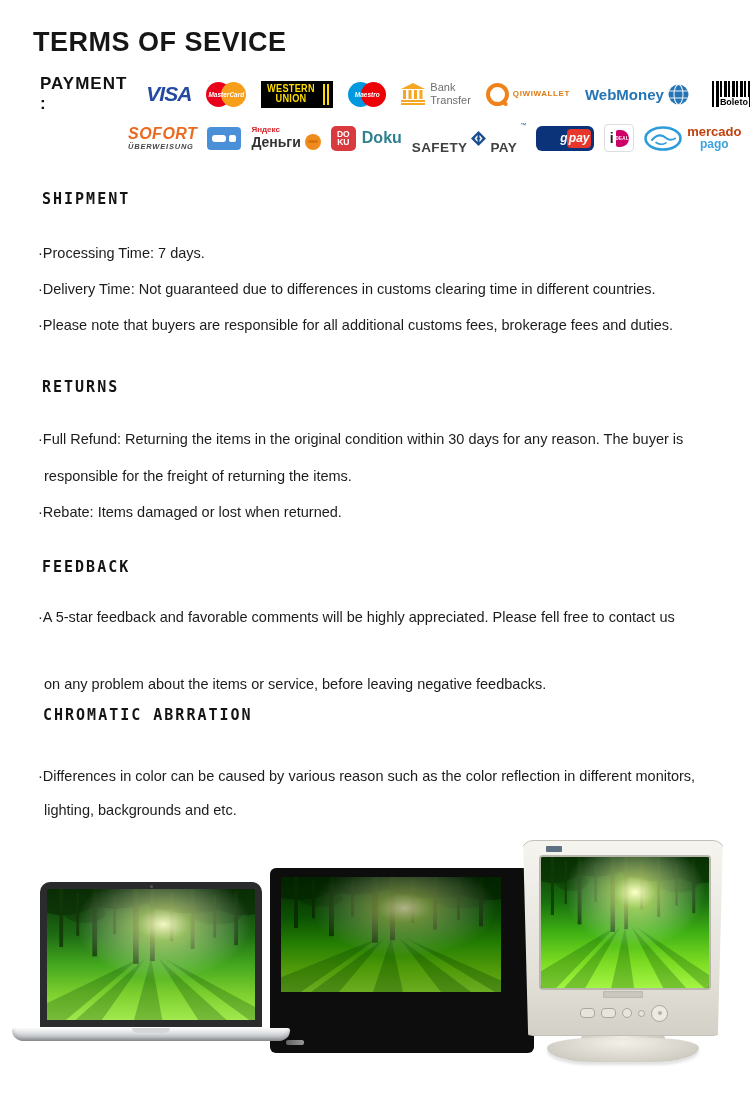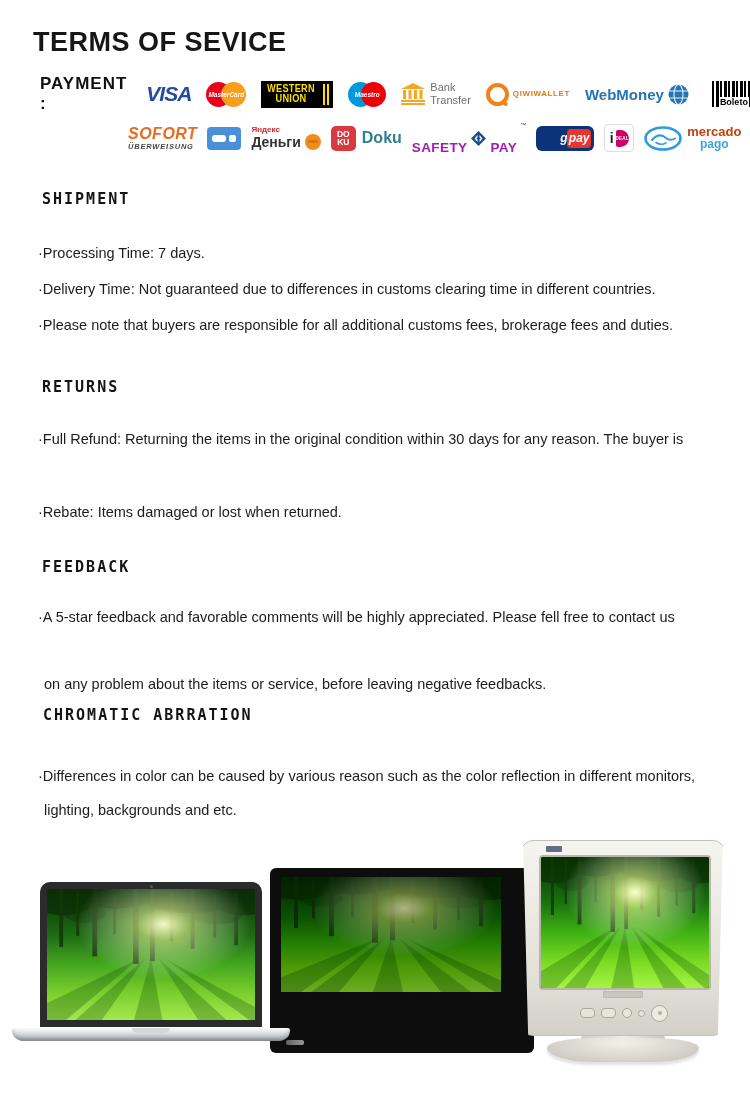--- a/index.html
+++ b/index.html
@@ -70,21 +70,21 @@
   .ya-icon{width:16px;height:16px;background:#f08c1e;border-radius:50% 50% 50% 8px;position:relative;align-self:flex-end;}
   .ya-icon::after{content:"";position:absolute;left:3px;top:6px;width:10px;height:3px;background:#d9740c;border-radius:2px;}
 
   .doku{gap:6px;}
   .doku-box{width:25px;height:25px;background:#d93a40;border-radius:5px;display:flex;flex-direction:column;
       align-items:center;justify-content:center;}
   .doku-box b{font:800 8.5px/1 "Liberation Sans",sans-serif;color:#fff;}
   .doku-name{font:800 16px "Liberation Sans",sans-serif;color:#2e7f8f;}
 
   .safetypay{gap:3px;}
-  .sp-word{font:900 13.5px "Liberation Sans",sans-serif;color:#a21caf;letter-spacing:.4px;margin-top:18px;}
+  .sp-word{font:900 13.5px "Liberation Sans",sans-serif;color:#404040;letter-spacing:.4px;margin-top:18px;}
   .sp-tm{font:400 6px "Liberation Sans",sans-serif;color:#1b4e8f;align-self:flex-start;}
 
   .giropay{width:58px;height:25px;background:#0a3379;border-radius:6px;padding-left:24px;box-sizing:border-box;}
   .giro{font:italic 800 12px "Liberation Sans",sans-serif;color:#fff;}
   .pay-box{position:absolute;right:3px;top:3px;bottom:3px;width:24px;background:#e8362d;border-radius:4px;
       display:flex;align-items:center;justify-content:center;}
   .pay-box b{font:italic 800 12px "Liberation Sans",sans-serif;color:#fff;}
 
   .ideal{width:28px;height:26px;border:1px solid #ddd;border-radius:4px;background:#fff;
       justify-content:center;gap:2px;}
@@ -329,20 +329,21 @@
     </span>
   </div>
 
   <h2 class="abs heading" style="left:42px;top:190px;">SHIPMENT</h2>
   <div class="abs line" style="left:38px;top:245px;">·Processing Time: 7 days.</div>
   <div class="abs line" style="left:38px;top:281px;">·Delivery Time: Not guaranteed due to differences in customs clearing time in different countries.</div>
   <div class="abs line" style="left:38px;top:317px;">·Please note that buyers are responsible for all additional customs fees, brokerage fees and duties.</div>
 
   <h2 class="abs heading" style="left:42px;top:378px;">RETURNS</h2>
   <div class="abs line" style="left:38px;top:431px;">·Full Refund: Returning the items in the original condition within 30 days for any reason. The buyer is</div>
+  <div class="abs line" style="left:44px;top:468px;">responsible for the freight of returning the items.</div>
   <div class="abs line" style="left:38px;top:504px;">·Rebate: Items damaged or lost when returned.</div>
 
   <h2 class="abs heading" style="left:42px;top:558px;">FEEDBACK</h2>
   <div class="abs line" style="left:38px;top:609px;">·A 5-star feedback and favorable comments will be highly appreciated. Please fell free to contact us</div>
   <div class="abs line" style="left:44px;top:676px;">on any problem about the items or service, before leaving negative feedbacks.</div>
 
   <h2 class="abs heading" style="left:43px;top:706px;">CHROMATIC ABRRATION</h2>
   <div class="abs line" style="left:38px;top:768px;">·Differences in color can be caused by various reason such as the color reflection in different monitors,</div>
   <div class="abs line" style="left:44px;top:802px;">lighting, backgrounds and etc.</div>
 

